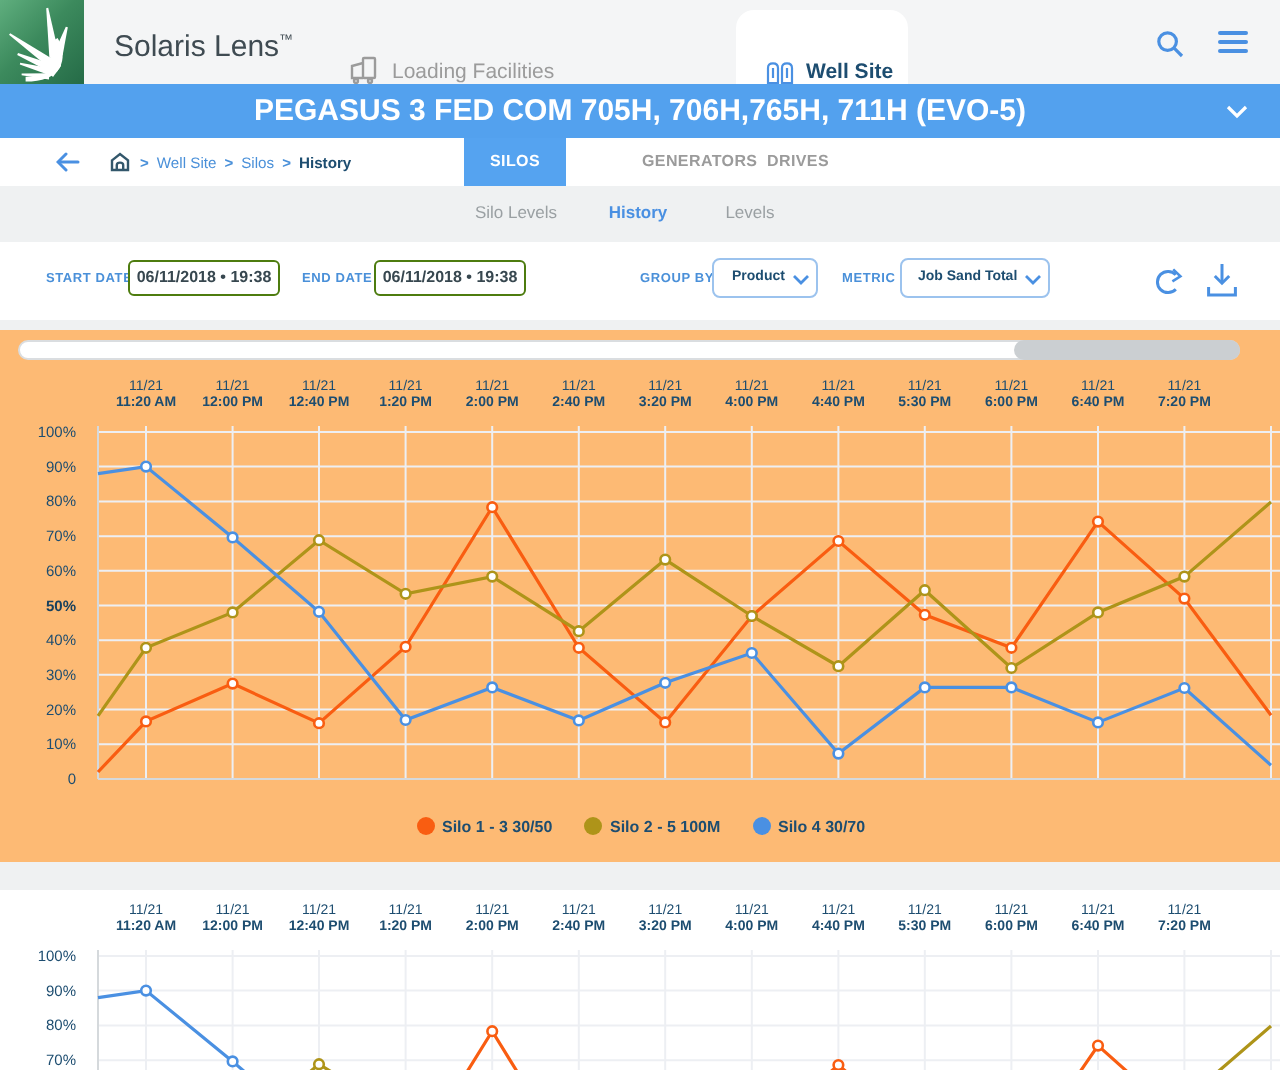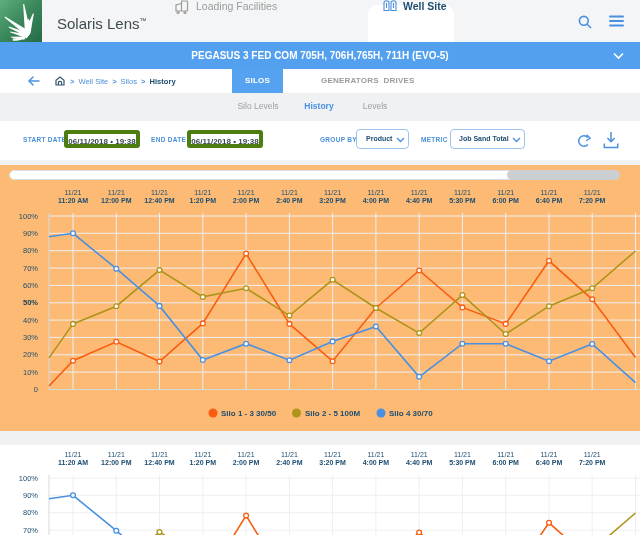--- a/index.html
+++ b/index.html
@@ -4,27 +4,27 @@
 <style>
 * { margin:0; padding:0; box-sizing:border-box; }
 html,body { width:640px; height:535px; overflow:hidden; }
 body { font-family:"Liberation Sans", sans-serif; background:#fff; position:relative; }
 
 
 #header { position:absolute; left:0; top:0; width:640px; height:42px; background:#f4f5f6; }
 #logo { position:absolute; left:0; top:0; width:42px; height:42px; background:linear-gradient(135deg,#5fae7e 0%,#3c8a5d 45%,#256b47 100%); }
 #brand { position:absolute; left:57px; top:0; height:42px; line-height:42px; font-size:15px; color:#3f4b52; }
 #brand sup { font-size:7px; }
-.nav-item { position:absolute; top:0; height:42px; display:flex; align-items:flex-start; color:#9b9b9b; font-size:10.5px; }
+.nav-item { position:absolute; top:0; height:42px; display:flex; align-items:flex-end; color:#9b9b9b; font-size:10.5px; }
 .nav-item svg { margin-right:6px; }
 #tab-active { position:absolute; left:368px; top:5px; width:86px; height:37px; background:#fff; border-radius:9px 9px 0 0; }
 #nav-well { left:383px; color:#1d4d70; font-weight:bold; font-size:10.5px; }
 
 
-#banner { position:absolute; left:0; top:42px; width:640px; height:27px; background:#53a1ee; color:#fff; font-size:10px; font-weight:bold; text-align:center; line-height:27px; }
+#banner { position:absolute; left:0; top:42px; width:640px; height:27px; background:#53a1ee; color:#fff; font-size:15px; font-weight:bold; text-align:center; line-height:27px; }
 #banner svg { position:absolute; right:16px; top:9.5px; }
 
 
 #crumbrow { position:absolute; left:0; top:69px; width:640px; height:24px; background:#fff; }
 .crumb { font-size:7.6px; }
 #crumbs { position:absolute; left:66px; top:0; height:24px; display:flex; align-items:center; color:#4a90d9; }
 #crumbs .sep { margin:0 4px; color:#4a90d9; font-weight:bold; font-size:7.5px; }
 #crumbs .last { color:#1d4d70; font-weight:bold; }
 .tab { position:absolute; top:0; height:24px; line-height:24px; font-size:8px; font-weight:bold; color:#9b9b9b; text-align:center; letter-spacing:0.2px; }
 #tab-silos { left:232px; width:51px; background:#55a3f0; color:#fff; }
@@ -32,21 +32,21 @@
 #tab-drv { left:359px; width:32px;margin-left:24px; }
 
 
 #subtabs { position:absolute; left:0; top:93px; width:640px; height:28px; background:#eff1f2;padding-left:18px; }
 .subtab { position:absolute; top:0; height:30px; line-height:27px; font-size:8.5px; color:#9aa0a3; text-align:center; white-space:nowrap; }
 #st-hist { color:#4a90e2; border-bottom:2px solid #4a90e2; }
 
 
 #filters { position:absolute; left:0; top:121px; width:640px; height:39px; background:#fff; }
 .flabel { position:absolute; top:0; height:37px; line-height:37px; font-size:6.5px; font-weight:bold; color:#4a90d9; letter-spacing:0.3px; white-space:nowrap; }
-.fbox { position:absolute; top:9px; height:18px; background:#fff; border:4px solid #4d7c0f; border-radius:3px; font-size:8px; font-weight:bold; color:#37474f; text-align:center; line-height:16px; }
+.fbox { position:absolute; top:9px; height:18px; background:#fff; border:1px solid #4d7c0f; border-radius:3px; font-size:8px; font-weight:bold; color:#37474f; text-align:center; line-height:16px; }
 .fdd { position:absolute; top:8px; height:20px; border:1px solid #9cc3ee; border-radius:4px; font-size:7px; font-weight:bold; color:#1d4d70; line-height:18px; }
 .fdd .chev { position:absolute; top:7px; }
 
 
 #band1 { position:absolute; left:0; top:160px; width:640px; height:5px; background:#eff1f2; }
 #strack { position:absolute; left:9px; top:170px; width:611px; height:10px; background:#fff; border:1px solid #dadde0; border-radius:5px; z-index:5; }
 #sthumb { position:absolute; left:497px; top:-1px; width:113px; height:10px; background:#cbcfd2; border-radius:5px; }
 
 
 #card1 { position:absolute; left:0; top:164.5px; width:640px; height:266.5px; background:#fdba74; }

